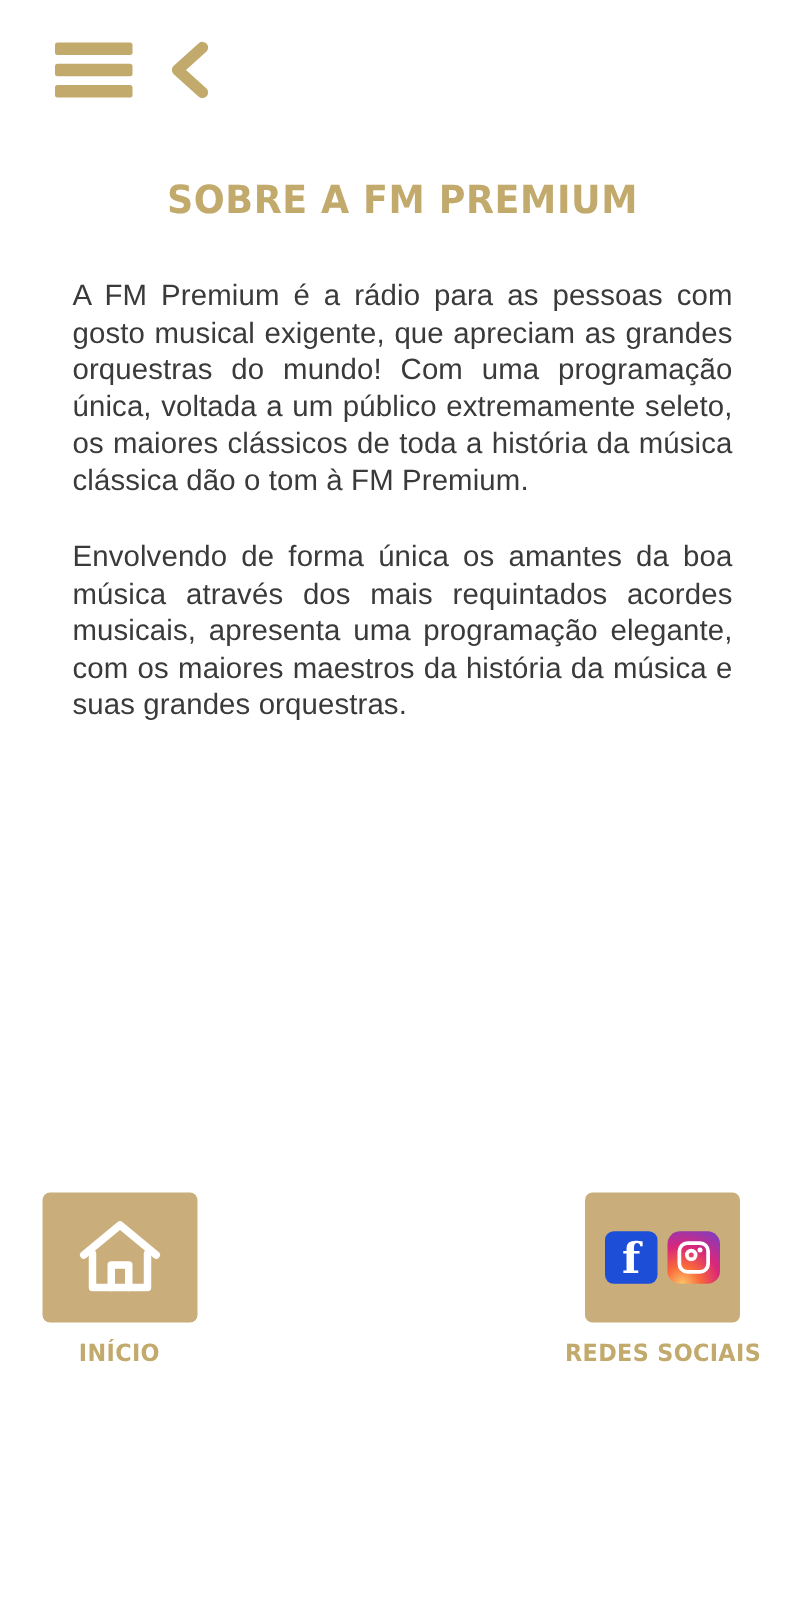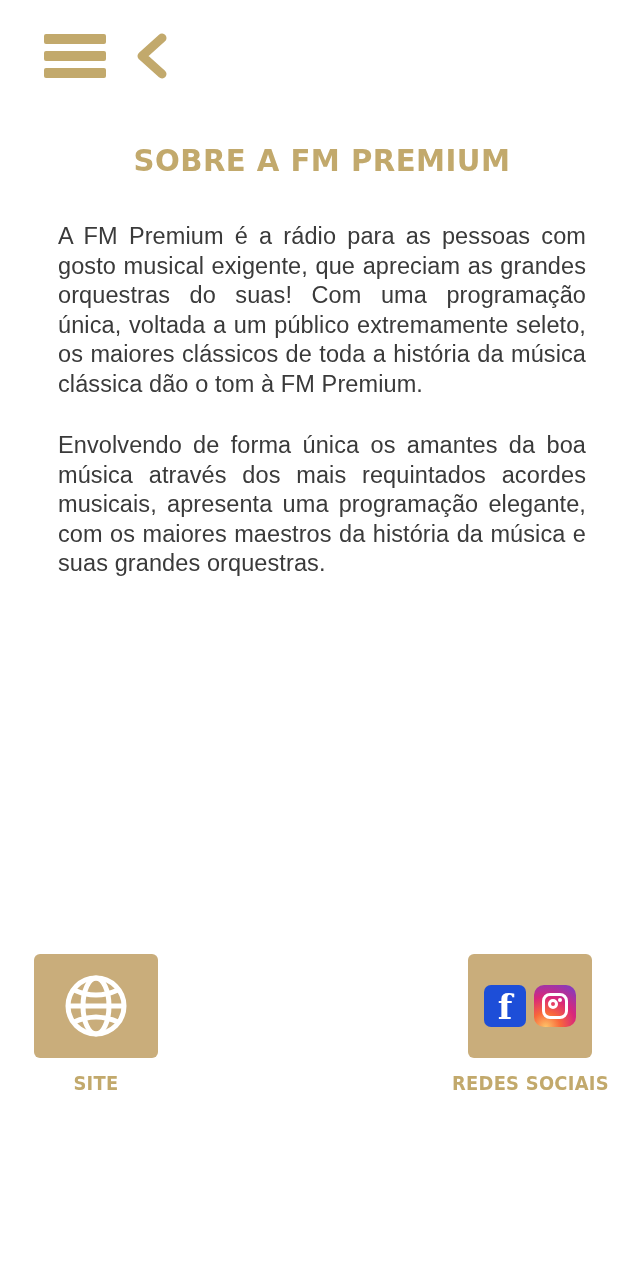--- a/index.html
+++ b/index.html
@@ -201,40 +201,38 @@
     <div class="backchev">
       <svg width="40" height="48" viewBox="0 0 40 48">
         <polyline points="30,6 10,24 30,42" fill="none" stroke="#c2a96c" stroke-width="9" stroke-linecap="round" stroke-linejoin="round"></polyline>
       </svg>
     </div>
   </div>
 
   <div class="title">SOBRE A FM PREMIUM</div>
 
   <div class="content">
-    <p>A FM Premium é a rádio para as pessoas com gosto musical exigente, que apreciam as grandes orquestras do suas! Com uma programação única, voltada a um público extremamente seleto, os maiores clássicos de toda a história da música clássica dão o tom à FM Premium.</p>
+    <p>A FM Premium é a rádio para as pessoas com gosto musical exigente, que apreciam as grandes orquestras do mundo! Com uma programação única, voltada a um público extremamente seleto, os maiores clássicos de toda a história da música clássica dão o tom à FM Premium.</p>
     <p>Envolvendo de forma única os amantes da boa música através dos mais requintados acordes musicais, apresenta uma programação elegante, com os maiores maestros da história da música e suas grandes orquestras.</p>
   </div>
 
   <div class="bottomnav">
 
-
-
     <div class="navitem">
       <div class="navtile">
-        <svg width="66" height="66" viewBox="0 0 66 66">
-          <circle cx="33" cy="33" r="28" fill="none" stroke="#ffffff" stroke-width="5"></circle>
-          <ellipse cx="33" cy="33" rx="13" ry="28" fill="none" stroke="#ffffff" stroke-width="5"></ellipse>
-          <line x1="5" y1="33" x2="61" y2="33" stroke="#ffffff" stroke-width="5"></line>
-          <path d="M11 17 Q33 27 55 17" fill="none" stroke="#ffffff" stroke-width="5"></path>
-          <path d="M11 49 Q33 39 55 49" fill="none" stroke="#ffffff" stroke-width="5"></path>
+        <svg width="70" height="64" viewBox="0 0 70 64">
+          <path d="M6 30 L35 6 L64 30" fill="none" stroke="#ffffff" stroke-width="6" stroke-linecap="round" stroke-linejoin="round"></path>
+          <path d="M13 29 L13 56 L57 56 L57 29" fill="none" stroke="#ffffff" stroke-width="6" stroke-linecap="round" stroke-linejoin="round"></path>
+          <path d="M28 56 L28 38 L42 38 L42 56" fill="none" stroke="#ffffff" stroke-width="6" stroke-linecap="round" stroke-linejoin="round"></path>
         </svg>
       </div>
-      <div class="navlabel">SITE</div>
-    </div>
+      <div class="navlabel">INÍCIO</div>
+    </div>
+
+
 
     <div class="navitem wide">
       <div class="navtile">
         <div class="social-wrap">
           <div class="fb">
             <span class="fb-glyph">f</span>
           </div>
           <div class="ig">
             <div class="ig-inner">
               <span class="ig-dot"></span>

